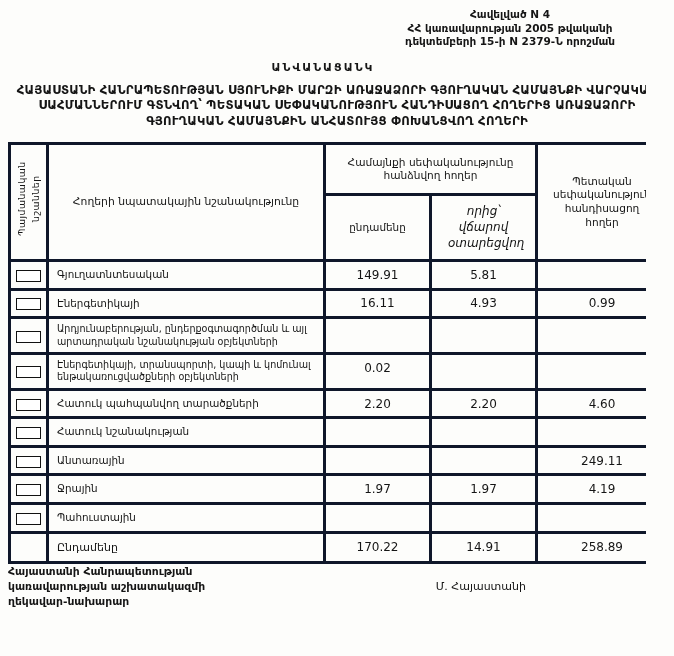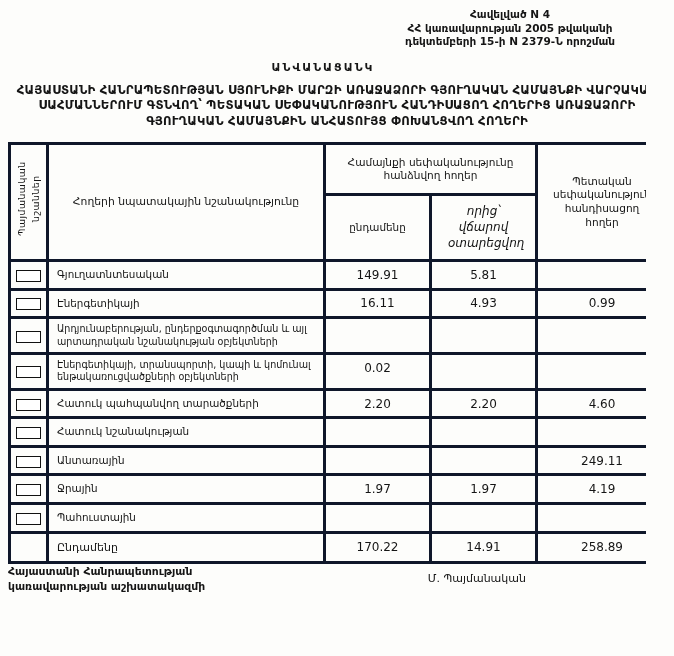--- a/index.html
+++ b/index.html
@@ -238,17 +238,18 @@
         <td class="c-num">14.91</td>
         <td class="c-num">258.89</td>
       </tr>
     </tbody>
   </table>
 
   <div class="footer">
     <div class="footer-left">
       <div>Հայաստանի Հանրապետության</div>
       <div>կառավարության աշխատակազմի</div>
+      <div>ղեկավար-նախարար</div>
     </div>
-    <div class="signature">Մ. Պայմանական</div>
+    <div class="signature">Մ. Հայաստանի</div>
   </div>
 
 </div>
 
 </body></html>

